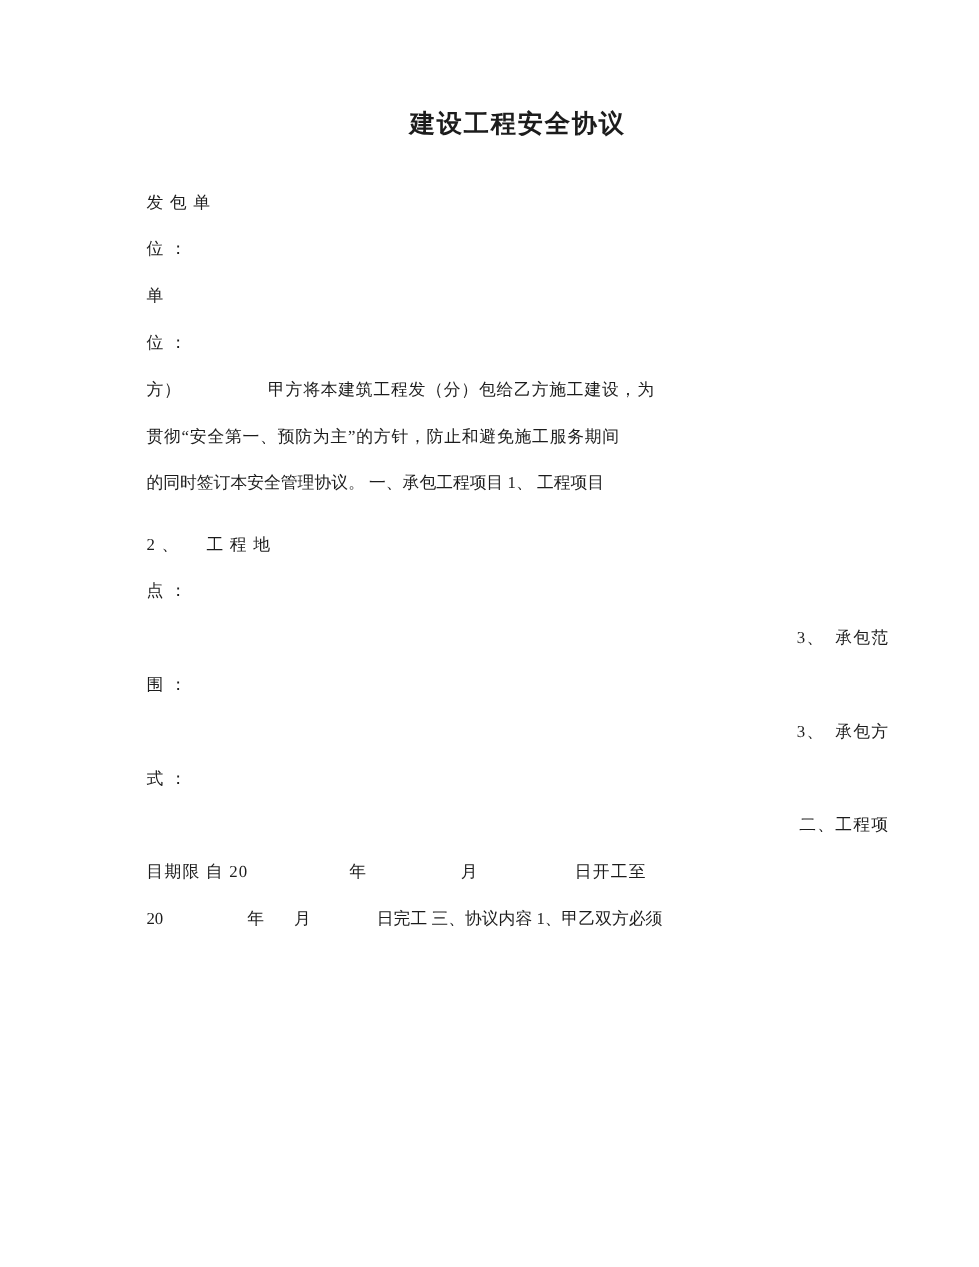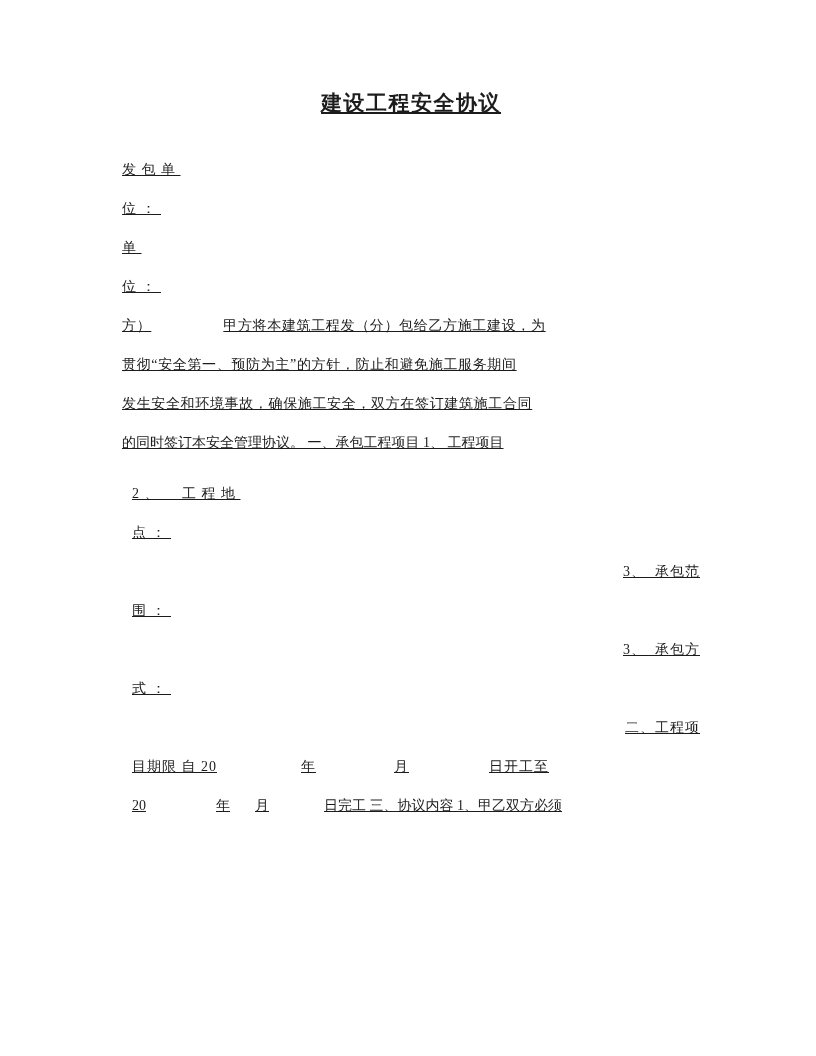--- a/index.html
+++ b/index.html
@@ -11,23 +11,22 @@
     width: 816px;
     height: 1056px;
     overflow: hidden;
     font-family: "Liberation Serif", "DejaVu Serif", serif;
     color: #1c1c1c;
   }
   .page {
     box-sizing: border-box;
     width: 816px;
     height: 1056px;
-    padding: 84px 116px 0 122px;
+    padding: 84px 75px 0 122px;
     background: #ffffff;
-    text-decoration: underline;
   }
   .doc-title {
     height: 39px;
     line-height: 39px;
     text-align: center;
     font-weight: bold;
     font-size: 21px;
     letter-spacing: 1.5px;
     margin-bottom: 27px;
     white-space: pre;
@@ -54,24 +53,23 @@
 <div class="page">
   <div class="doc-title">建设工程安全协议</div>
   <div>
       <div class="paragraph">
         <div class="doc-line align-left ls-wide"><span class="text-run">发包单</span></div>
         <div class="doc-line align-left ls-wide"><span class="text-run">位：</span></div>
         <div class="doc-line align-left ls-wide"><span class="text-run">单</span></div>
         <div class="doc-line align-left ls-wide"><span class="text-run">位：</span></div>
         <div class="doc-line align-left ls-tight"><span class="text-run">方）</span><span class="gap" style="width: 72px;"></span><span class="text-run">甲方将本建筑工程发（分）包给乙方施工建设，为</span></div>
         <div class="doc-line align-left ls-tight"><span class="text-run">贯彻“安全第一、预防为主”的方针，防止和避免施工服务期间</span></div>
-        <div class="doc-line align-left ls-tight"><span class="text-run">发生安全和环境事故，确保施工安全，双方在签订建筑施工合同</span></div>
         <div class="doc-line align-left ls-fit"><span class="text-run">的同时签订本安全管理协议。 一、承包工程项目 1、 工程项目</span></div>
       </div>
-      <div class="paragraph" style="margin-top: 12px; margin-left: 10px;">
+      <div class="paragraph" style="margin-top: 12px;">
         <div class="doc-line align-left ls-wide"><span class="text-run">2、  工程地</span></div>
         <div class="doc-line align-left ls-wide"><span class="text-run">点：</span></div>
         <div class="doc-line align-right ls-normal"><span class="text-run">3、  承包范</span></div>
         <div class="doc-line align-left ls-wide"><span class="text-run">围：</span></div>
         <div class="doc-line align-right ls-normal"><span class="text-run">3、  承包方</span></div>
         <div class="doc-line align-left ls-wide"><span class="text-run">式：</span></div>
         <div class="doc-line align-right ls-normal"><span class="text-run">二、工程项</span></div>
         <div class="doc-line align-left ls-normal"><span class="text-run">目期限 自 20</span><span class="gap" style="width: 84px;"></span><span class="text-run">年</span><span class="gap" style="width: 78px;"></span><span class="text-run">月</span><span class="gap" style="width: 80px;"></span><span class="text-run">日开工至</span></div>
         <div class="doc-line align-left ls-fit"><span class="text-run">20</span><span class="gap" style="width: 70px;"></span><span class="text-run">年</span><span class="gap" style="width: 25px;"></span><span class="text-run">月</span><span class="gap" style="width: 55px;"></span><span class="text-run">日完工 三、协议内容 1、甲乙双方必须</span></div>
       </div>

